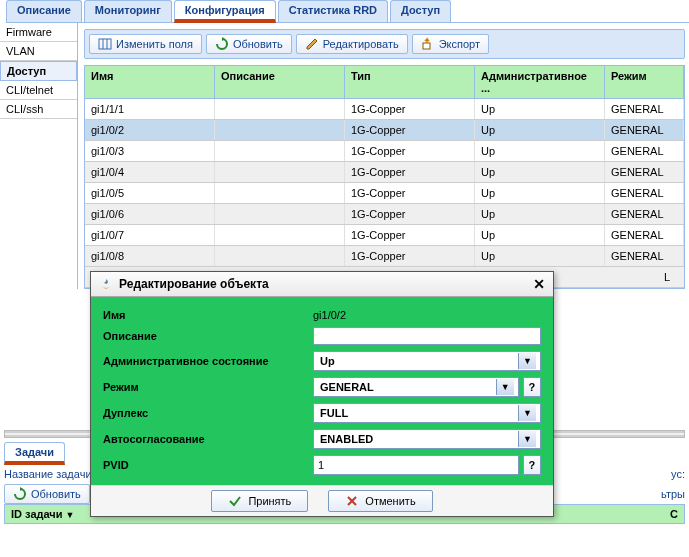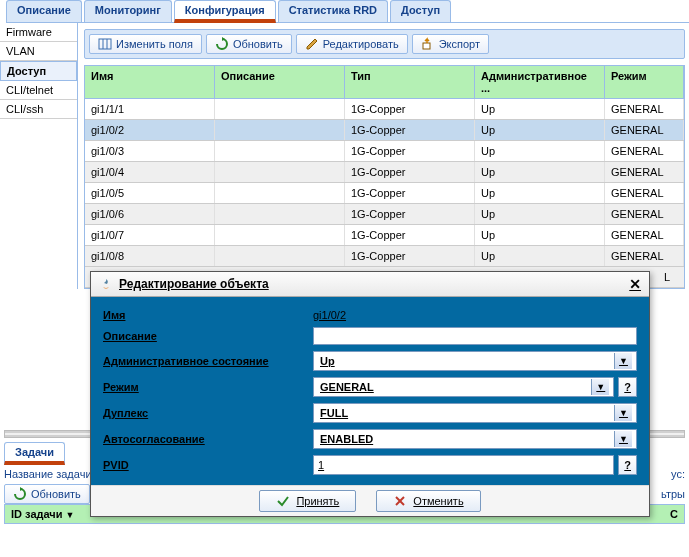--- a/index.html
+++ b/index.html
@@ -139,25 +139,24 @@
   .low-row .tbtn { font-size:11px; }
   .task-head { display:flex; padding:3px 6px; background:#b4f0b4; border:1px solid #99bbe8; font-weight:bold; }
   .task-head span:first-child { flex:1; }
   .down-triangle { font-size:9px; }
 
   
   .dialog {
     position: absolute;
     left: 90px;
     top: 271px;
-    width: 560px;
-    background: #0369a1;
+    width: 464px;
+    background: #22c55e;
     border: 1px solid #555;
     box-shadow: 2px 2px 6px rgba(0,0,0,0.3);
-    text-decoration: underline;
   }
   .dlg-title {
     display: flex;
     align-items: center;
     padding: 4px 8px;
     background: linear-gradient(#fdfdfd,#e9e9e9);
     border-bottom: 1px solid #aaa;
     font-weight: bold;
     font-size: 12px;
   }

